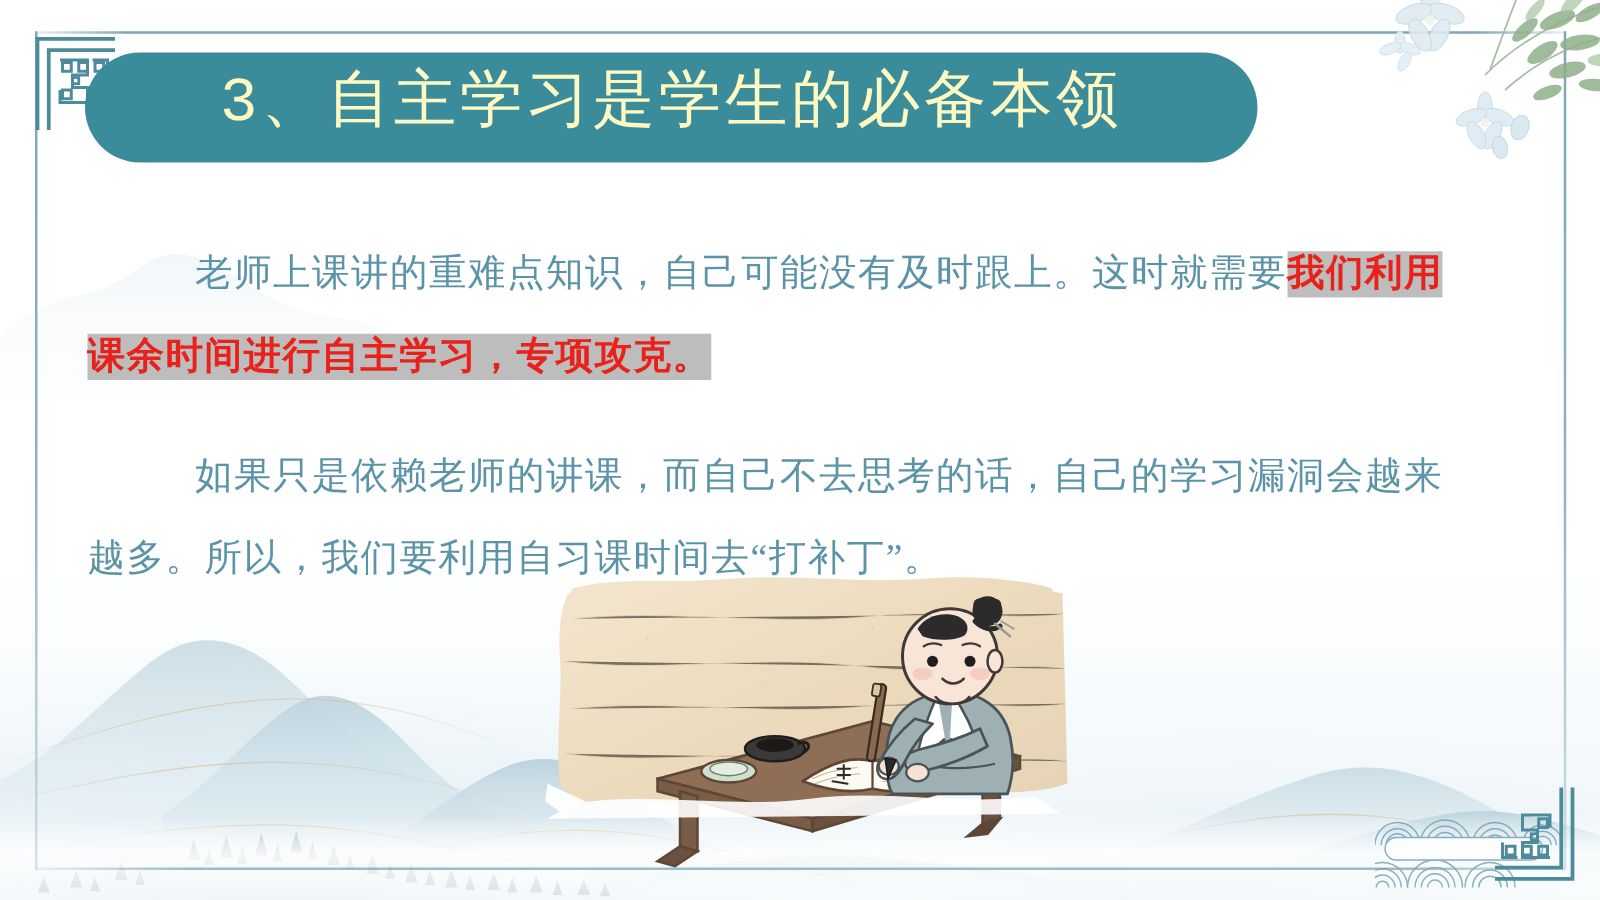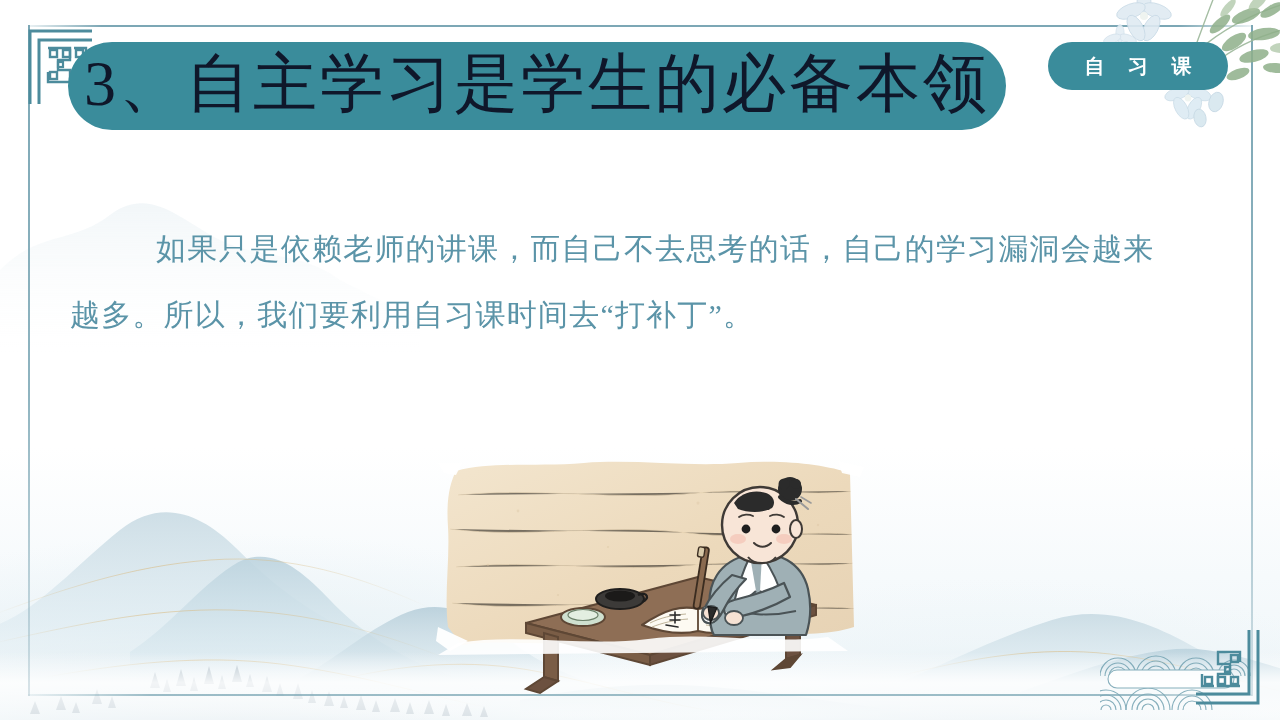--- a/index.html
+++ b/index.html
@@ -61,24 +61,24 @@
     width: 938px;
     height: 88px;
     background: #3a8c9b;
     border-radius: 44px;
     z-index: 8;
     display: flex;
     align-items: center;
     justify-content: center;
   }
   .title-text {
-    color: #0f172a;
-    font-size: 64px;
+    color: #fef9c3;
+    font-size: 50px;
     letter-spacing: 3px;
-    font-family: Liberation Serif, serif;
+    font-family: Liberation Mono, monospace;
     white-space: nowrap;
     line-height: 1;
     padding-bottom: 4px;
   }
 
   
   .badge {
     position: absolute;
     left: 1048px;
     top: 42px;
@@ -388,25 +388,23 @@
         <ellipse cx="120" cy="112" rx="7" ry="10" transform="rotate(18 120 112)"></ellipse>
         <ellipse cx="104" cy="128" rx="6" ry="9" transform="rotate(-12 104 128)"></ellipse>
       </g>
     </g>
   </svg>
 
   <div class="title-pill">
     <div class="title-text">3、自主学习是学生的必备本领</div>
   </div>
 
-  <div class="badge">
-    <div class="badge-text">自 习 课</div>
-  </div>
 
   <div class="body-area">
+    <p class="para para-1"><span>老师上课讲的重难点知识，自己可能没有及时跟上。这时就需要</span><span class="hl">我们利用课余时间进行自主学习，专项攻克。</span></p>
     <p class="para para-2"><span>如果只是依赖老师的讲课，而自己不去思考的话，自己的学习漏洞会越来越多。所以，我们要利用自习课时间去“打补丁”。</span></p>
   </div>
 
   <div class="illus-wrap">
     <svg width="470" height="255" viewBox="0 0 470 255" aria-hidden="true">
       <defs>
         <linearGradient id="paperG" x1="0" y1="0" x2="1" y2="1">
           <stop offset="0%" stop-color="#f3e6cf"></stop>
           <stop offset="55%" stop-color="#ecd9bb"></stop>
           <stop offset="100%" stop-color="#e6d2b4"></stop>

